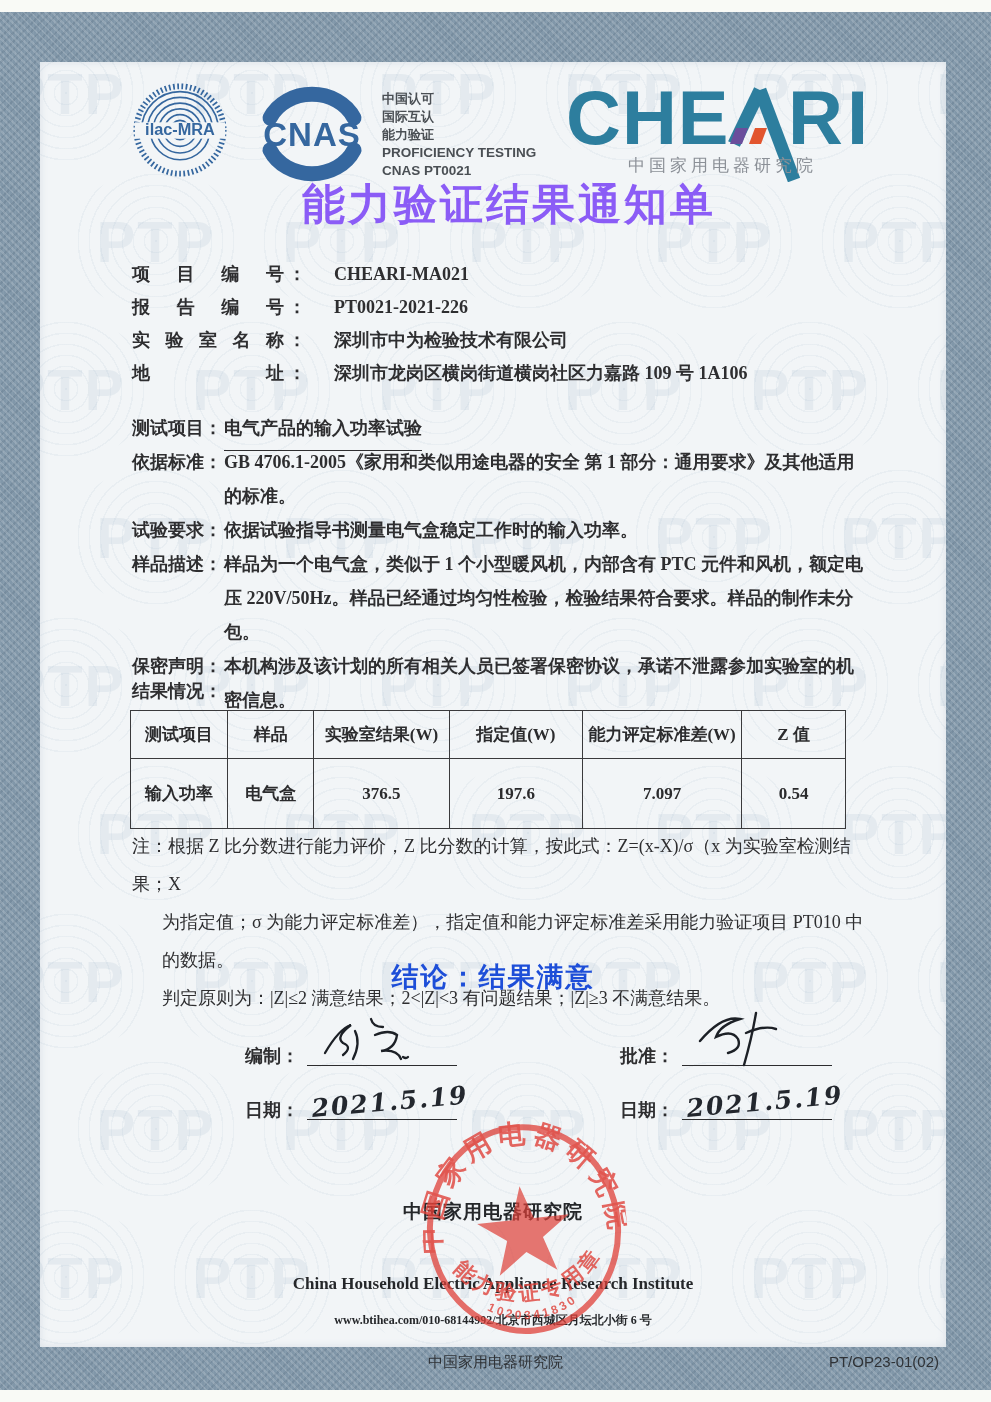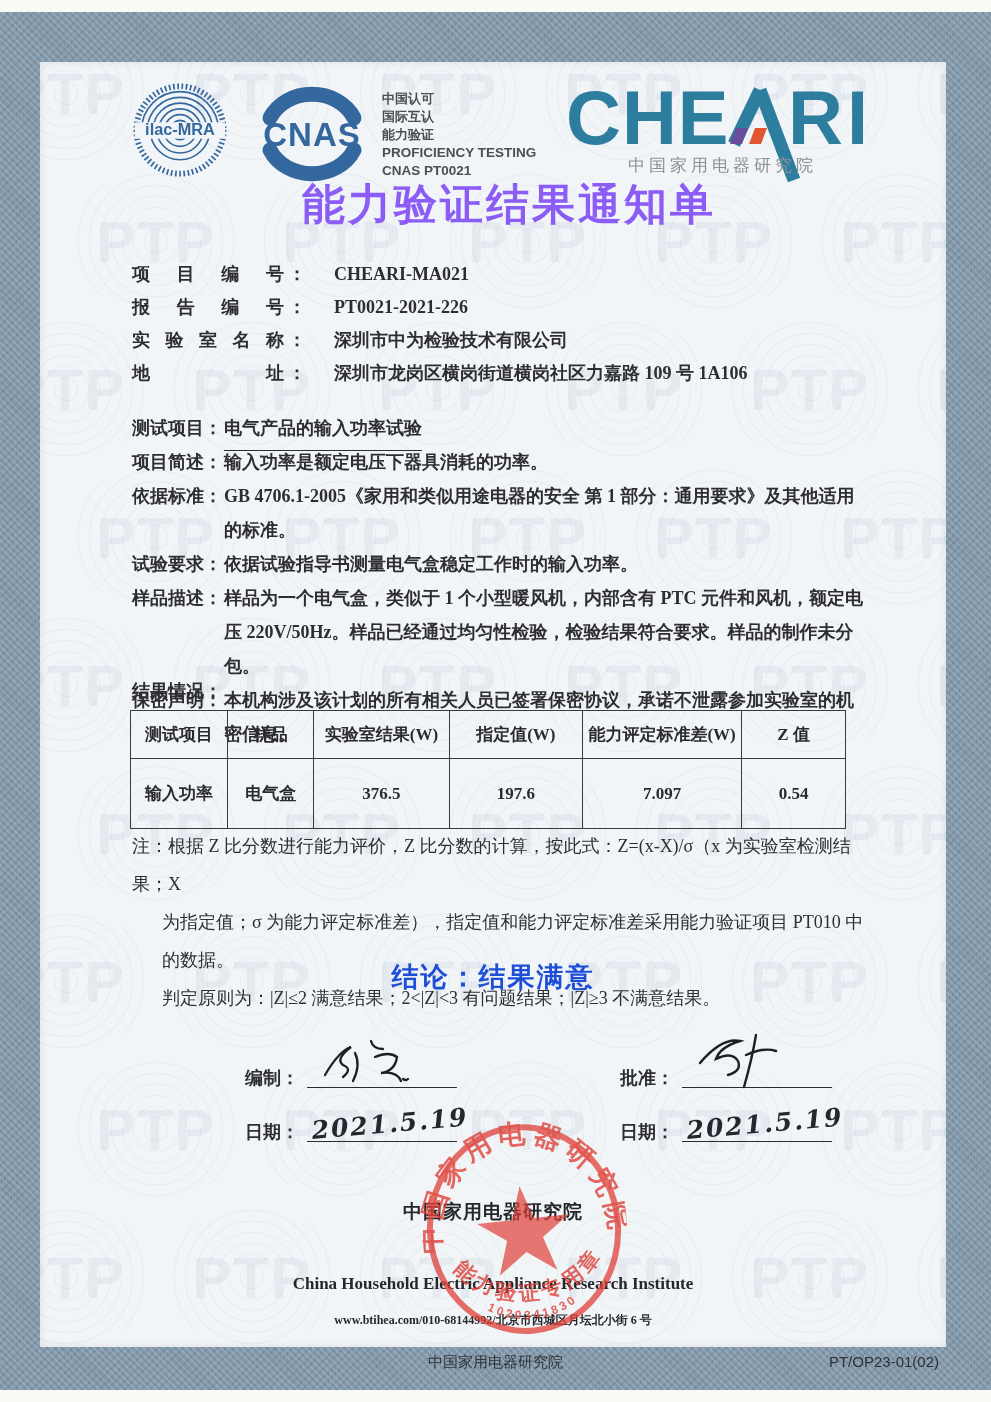--- a/index.html
+++ b/index.html
@@ -64,21 +64,21 @@
   
   .note{position:absolute;top:765px;left:92px;width:740px;font-size:18px;line-height:38px;}
   .note .indent{padding-left:30px;}
   
   .conclusion{position:absolute;top:898px;left:0;width:100%;text-align:center;
     font:700 27px/34px "Liberation Sans",sans-serif;letter-spacing:2px;color:#1d4ed8;}
   
   .signoff{position:absolute;top:962px;left:205px;width:620px;font-size:18px;}
   .sig-col{position:absolute;top:0;width:300px;}
   .sig-col.left{left:0;} .sig-col.right{left:375px;}
-  .sig-row{position:absolute;white-space:nowrap;margin-top:22px;}
+  .sig-row{position:absolute;white-space:nowrap;}
   .sig-row.r1{top:18px;} .sig-row.r2{top:72px;}
   .sig-label{font-weight:700;}
   .sig-line{display:inline-block;position:relative;width:150px;height:24px;margin-left:8px;
     border-bottom:1.7px solid #2c2c2e;vertical-align:-4px;}
   .sig-svg{position:absolute;left:12px;bottom:-2px;}
   .hand-date{position:absolute;left:6px;bottom:-4px;font:italic 600 25px "DejaVu Serif",serif;
     color:#23272e;transform:rotate(-5deg);transform-origin:left bottom;letter-spacing:2px;white-space:nowrap;}
   
   .inst-footer{position:absolute;top:1132px;left:0;width:100%;text-align:center;line-height:36px;color:#25272a;}
   .inst-cn{font-size:19px;font-weight:700;letter-spacing:1px;}
@@ -214,23 +214,20 @@
         <div class="info-row">
           <span class="f-label">地址</span><span class="f-colon">：</span><span class="f-value">深圳市龙岗区横岗街道横岗社区力嘉路 109 号 1A106</span>
         </div>
       </div>
 
       <div class="sections">
         <div class="section">
           <span class="s-label">测试项目：</span><span class="s-text u-bold">电气产品的输入功率试验</span>
         </div>
         <div class="section">
-          <span class="s-label">项目简述：</span><span class="s-text">输入功率是额定电压下器具消耗的功率。</span>
-        </div>
-        <div class="section">
           <span class="s-label">依据标准：</span><span class="s-text">GB 4706.1-2005《家用和类似用途电器的安全 第 1 部分：通用要求》及其他适用的标准。</span>
         </div>
         <div class="section">
           <span class="s-label">试验要求：</span><span class="s-text">依据试验指导书测量电气盒稳定工作时的输入功率。</span>
         </div>
         <div class="section">
           <span class="s-label">样品描述：</span><span class="s-text">样品为一个电气盒，类似于 1 个小型暖风机，内部含有 PTC 元件和风机，额定电压 220V/50Hz。样品已经通过均匀性检验，检验结果符合要求。样品的制作未分包。</span>
         </div>
         <div class="section">
           <span class="s-label">保密声明：</span><span class="s-text">本机构涉及该计划的所有相关人员已签署保密协议，承诺不泄露参加实验室的机密信息。</span>

